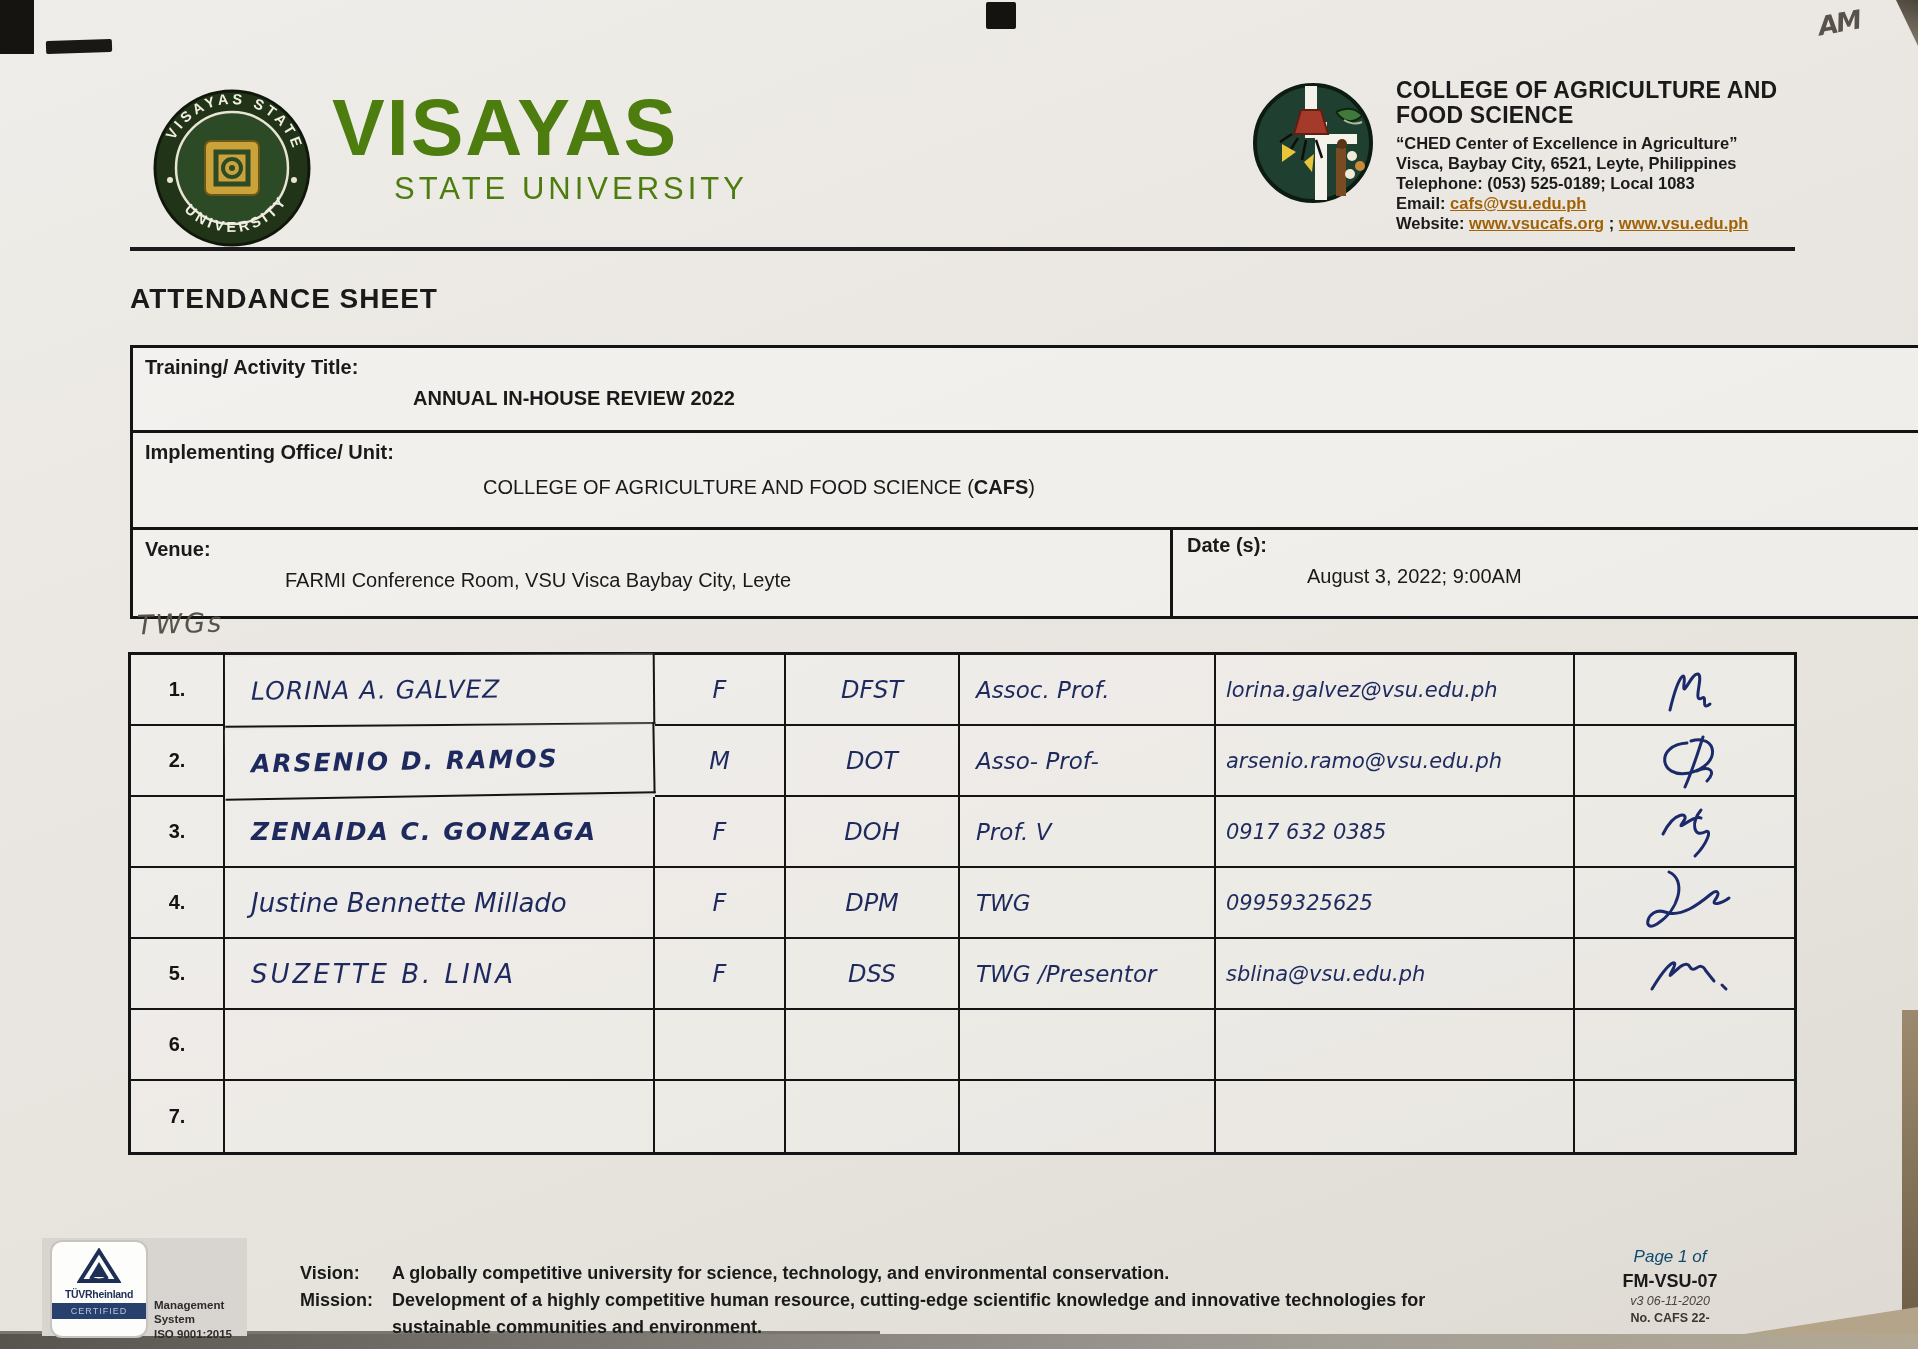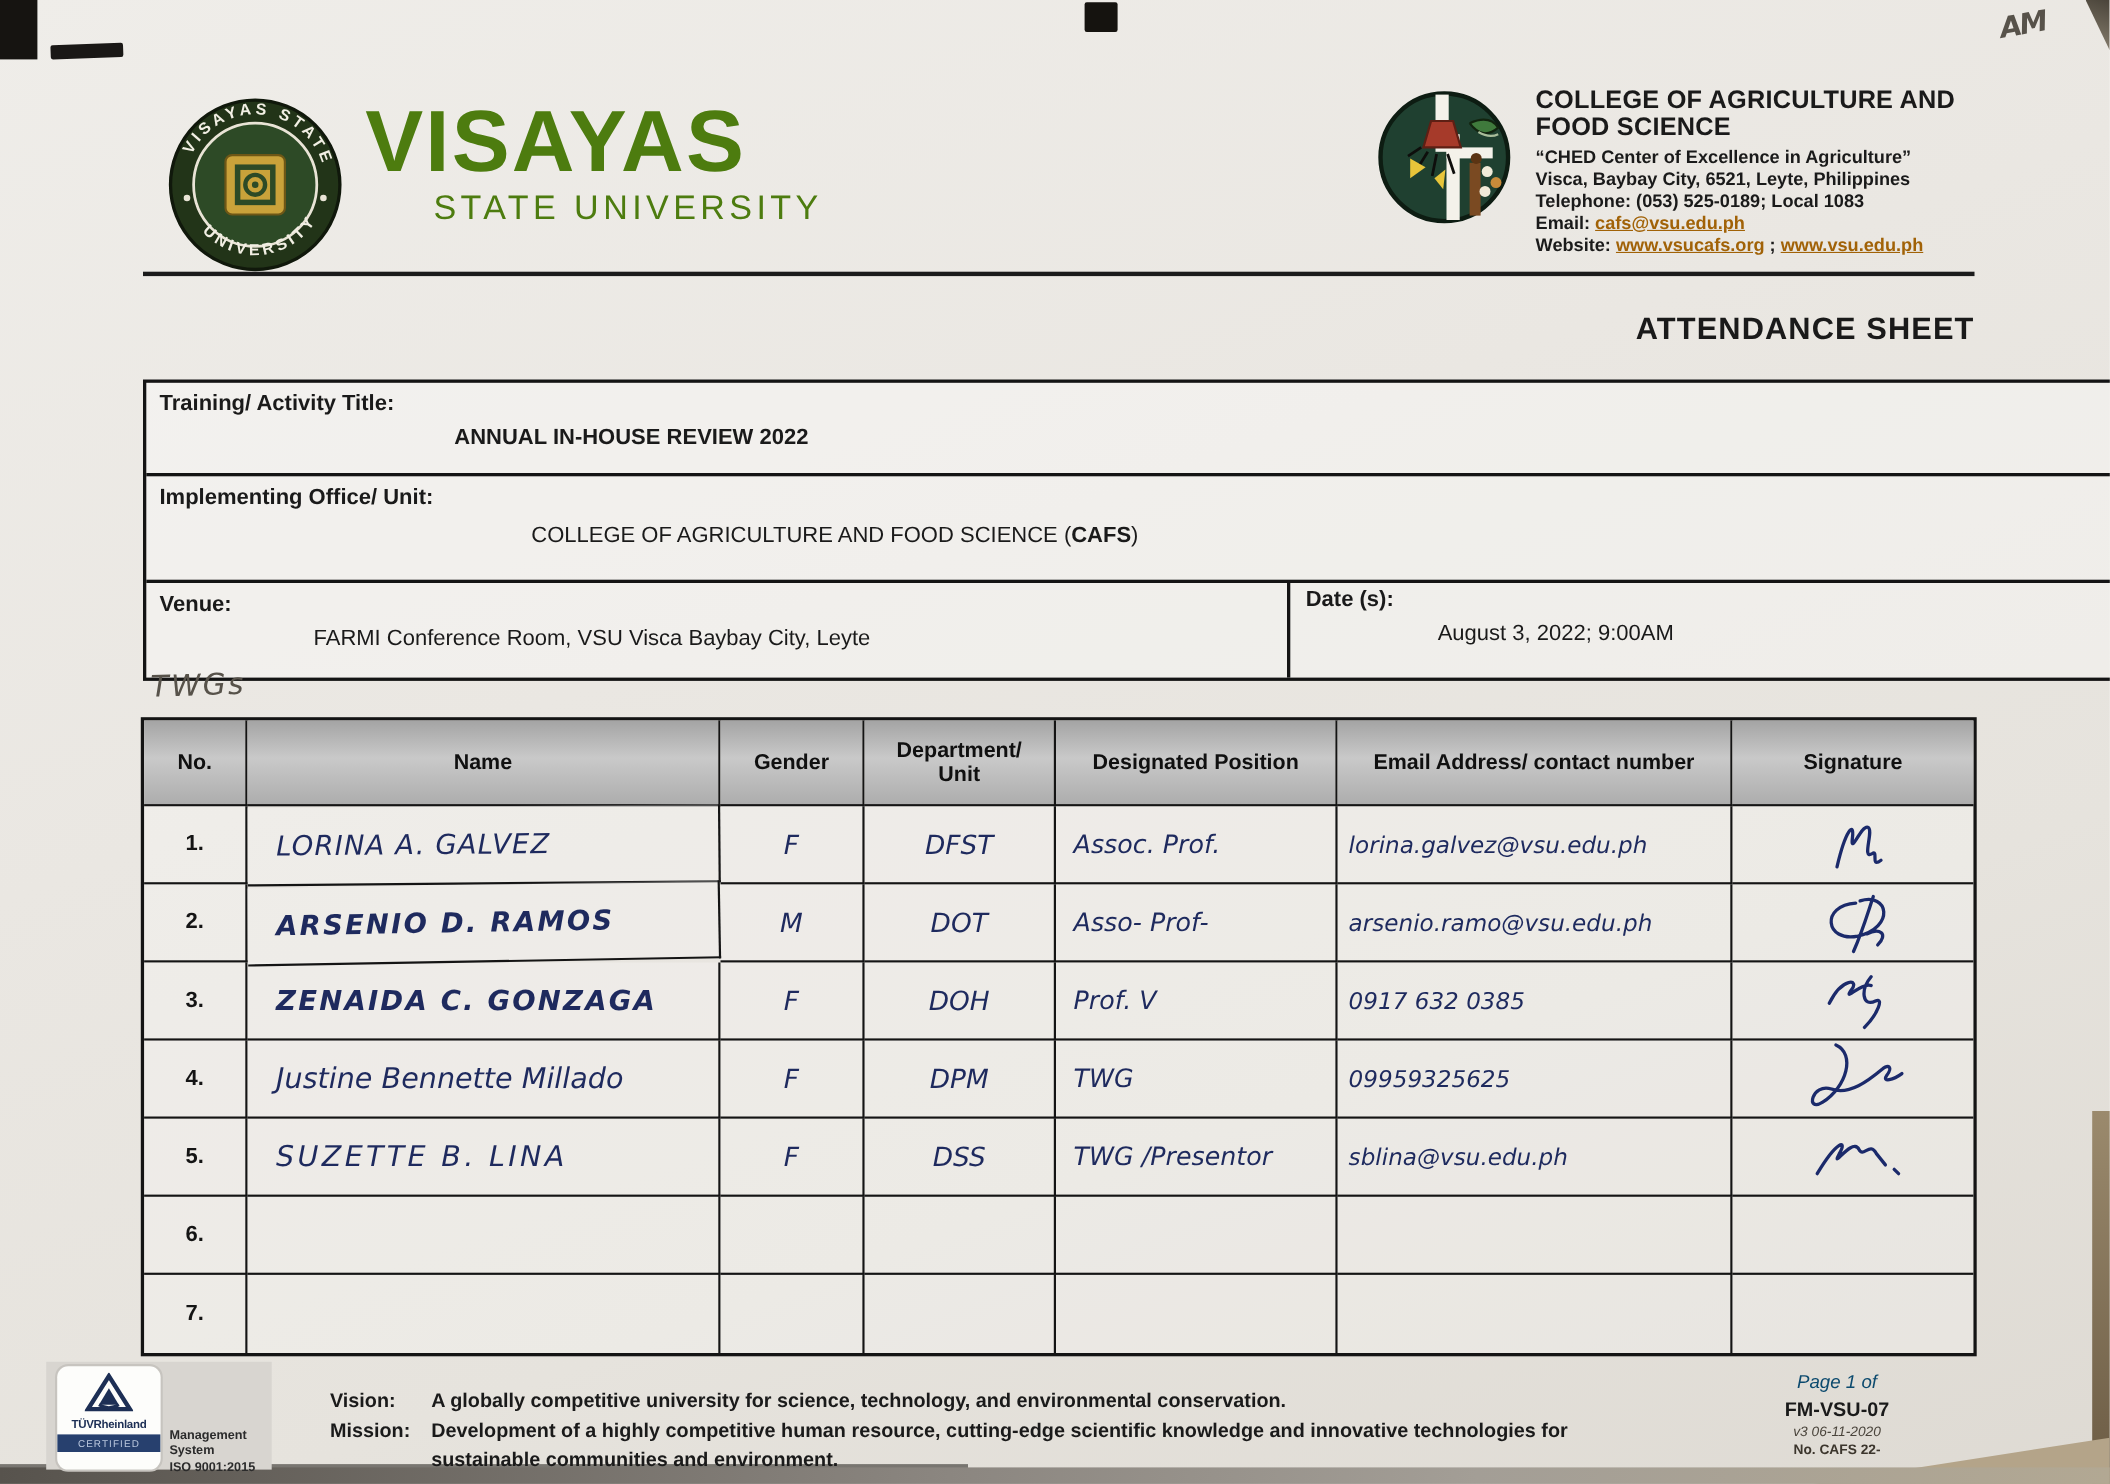--- a/index.html
+++ b/index.html
@@ -31,21 +31,21 @@
 
   .cafs-logo{ position:absolute; left:1252px; top:82px; }
   .college{ position:absolute; left:1396px; top:78px; width:430px; line-height:1.22; }
   .college .nm{ font-size:23px; font-weight:700; line-height:1.1; letter-spacing:.2px;}
   .college .tag{ font-size:16.5px; font-weight:700; margin-top:4px;}
   .college .ln{ font-size:16.5px; font-weight:700; }
   .college a, .college .u{ color:#a16207; text-decoration:underline; font-weight:700;}
 
   .hdr-rule{ position:absolute; left:130px; top:247px; width:1665px; height:4px; background:#1b1b1b; }
 
-  .sheet-title{ position:absolute; left:130px; top:283px; width:1665px; text-align:right;
+  .sheet-title{ position:absolute; left:130px; top:283px; width:1665px; text-align:left;
     font-size:28px; font-weight:700; letter-spacing:1px; }
 
   
   .form{ position:absolute; left:130px; top:345px; width:1795px; border:3px solid #141414; background:rgba(255,255,255,.35);}
   .form .row{ border-bottom:3px solid #141414; padding:8px 12px 6px 12px; }
   .form .row:last-child{ border-bottom:none; padding:0; display:flex; }
   .lbl{ font-size:20px; font-weight:700; }
   .val{ font-size:20px; font-weight:700; margin:8px 0 14px 268px; }
   .val2{ font-size:20px; font-weight:400; margin:12px 0 22px 338px; }
   .val2 b{ font-weight:700; }
@@ -204,29 +204,20 @@
       <div class="date-cell">
         <div class="lbl">Date (s):</div>
         <div class="val3">August 3, 2022; 9:00AM</div>
       </div>
     </div>
   </div>
 
   <div class="twgs pencil">TWGs</div>
 
   <div class="att">
-    <div class="grid">
-      <div class="hcell">No.</div>
-      <div class="hcell">Name</div>
-      <div class="hcell">Gender</div>
-      <div class="hcell">Department/ Unit</div>
-      <div class="hcell">Designated Position</div>
-      <div class="hcell">Email Address/ contact number</div>
-      <div class="hcell">Signature</div>
-    </div>
 
     <div class="grid r1">
       <div class="cell c-no">1.</div>
       <div class="cell c-name hw">LORINA A. GALVEZ</div>
       <div class="cell c-gen hw">F</div>
       <div class="cell c-dep hw">DFST</div>
       <div class="cell c-pos hw">Assoc. Prof.</div>
       <div class="cell c-mail hw">lorina.galvez@vsu.edu.ph</div>
       <div class="cell c-sig">
         <svg class="sig-svg" width="90" height="52" viewBox="0 0 90 52">

